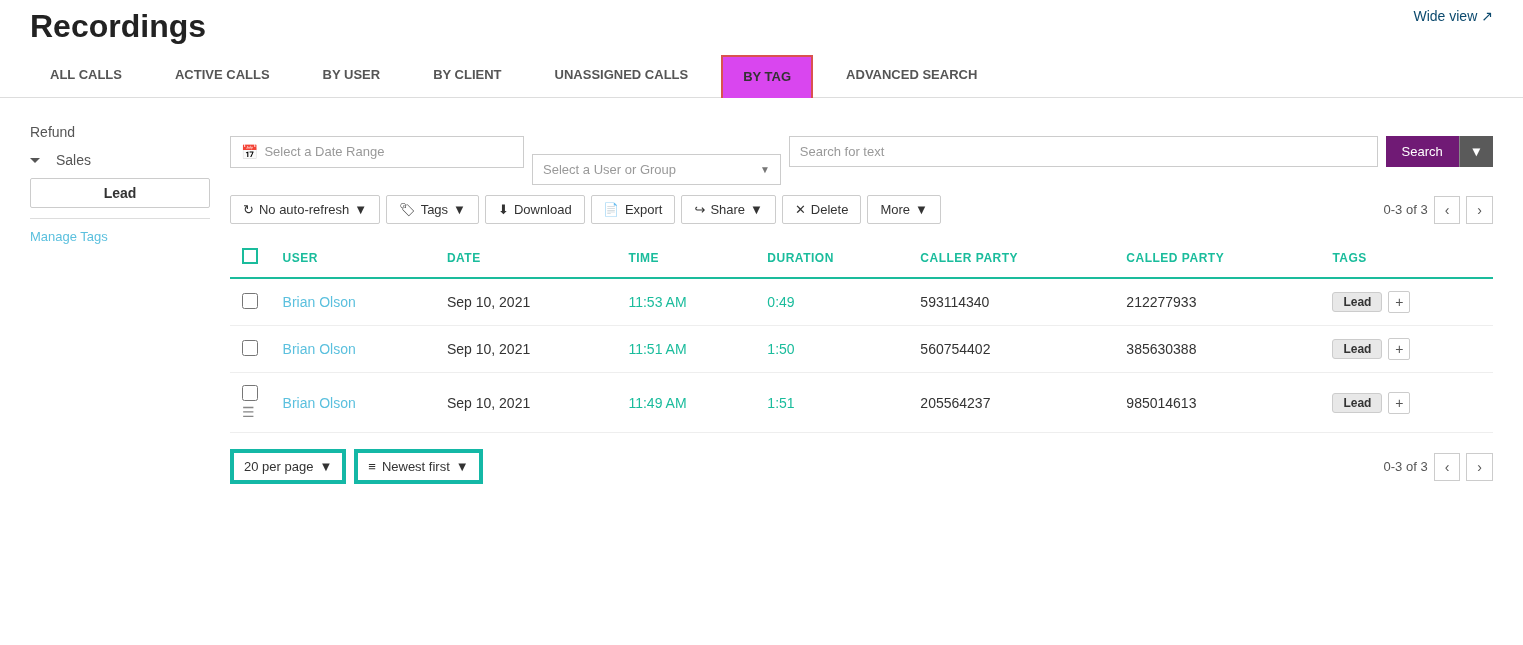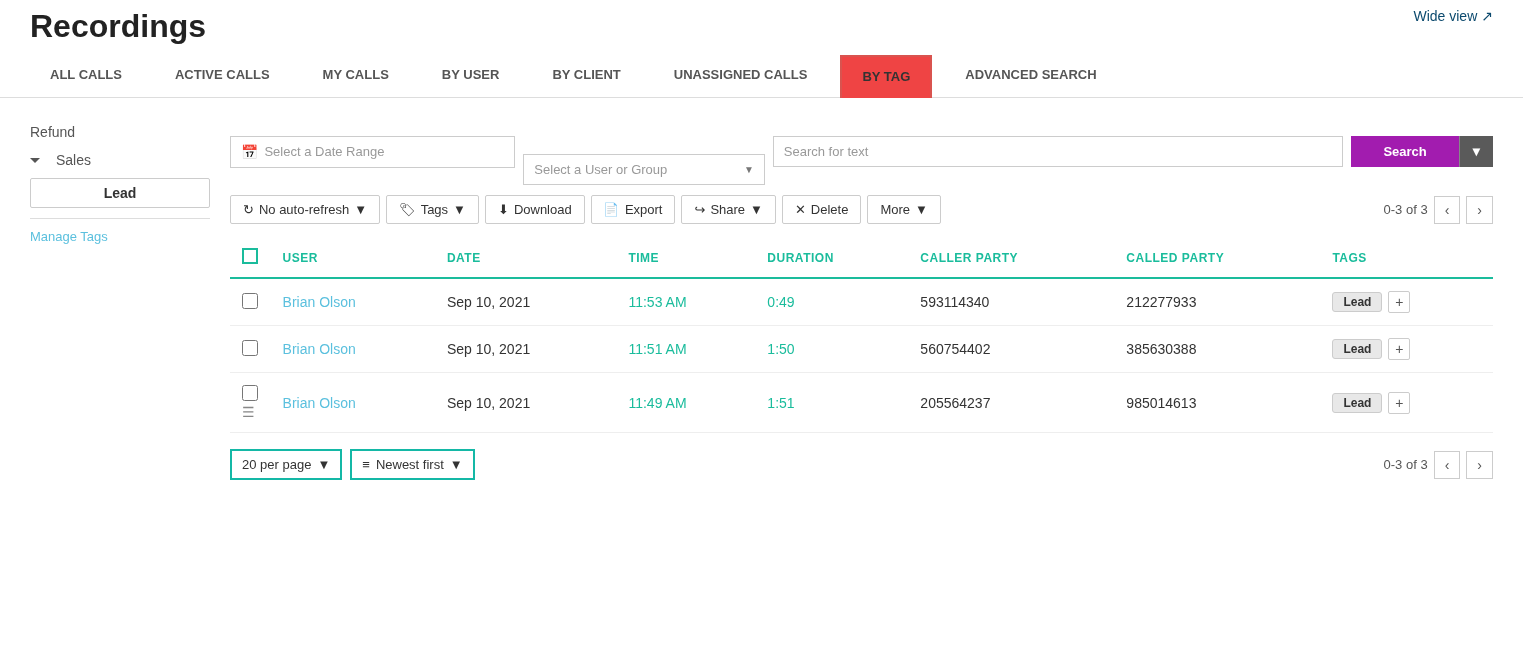--- a/index.html
+++ b/index.html
@@ -4,21 +4,21 @@
   <style>
     * { box-sizing: border-box; margin: 0; padding: 0; }
     body { font-family: Arial, sans-serif; background: #fff; color: #333; font-size: 14px; }
 
     .page-header { padding: 8px 30px 10px; display: flex; justify-content: space-between; align-items: flex-start; }
     .page-title { font-size: 32px; font-weight: bold; color: #222; }
     .wide-view { color: #0c4a6e; font-size: 14px; cursor: pointer; display: flex; align-items: center; gap: 4px; }
 
     .tabs-bar { border-bottom: 1px solid #ddd; padding: 0 30px; display: flex; gap: 13px; }
     .tab { padding: 12px 20px; font-size: 13px; font-weight: 600; color: #555; cursor: pointer; border-bottom: 3px solid transparent; text-decoration: none; white-space: nowrap; }
-    .tab.active { color: #333; border: 2px solid #d9534f; border-bottom: none; margin-bottom: -1px; background: #ef4444; }
+    .tab.active { color: #333; border: 2px solid #d9534f; border-bottom: none; margin-bottom: -1px; background: #d946ef; }
 
     .content-area { display: flex; padding: 20px 30px; gap: 20px; }
 
     .sidebar { width: 180px; flex-shrink: 0; }
     .sidebar-item { padding: 6px 0; cursor: pointer; color: #555; font-size: 14px; }
     .sidebar-item.group-header { display: flex; align-items: center; gap: 12px; font-weight: 500; }
     .sidebar-item.active { background: #fff; border: 1px solid #ccc; padding: 6px 10px; text-align: center; font-weight: 600; color: #333; border-radius: 2px; }
     .sidebar-divider { border: none; border-top: 1px solid #ddd; margin: 10px 0; }
     .sidebar-link { color: #5bc0de; cursor: pointer; font-size: 13px; }
     .caret { display: inline-block; width: 0; height: 0; border-left: 5px solid transparent; border-right: 5px solid transparent; border-top: 5px solid #555; vertical-align: middle; margin-right: 4px; }
@@ -27,21 +27,21 @@
 
     .filter-row { display: flex; gap: 8px; margin-bottom: 10px; align-items: center; }
     .filter-input { border: 1px solid #ccc; padding: 7px 10px; font-size: 13px; color: #999; background: #fff; display: flex; align-items: center; gap: 6px; cursor: pointer; }
     .filter-input.date-range { flex: 1.2; }
     .filter-input.user-group { flex: 1; margin-top: 36px; }
     .filter-input.search-text { flex: 2.5; color: #333; }
     .calendar-icon { color: #777; font-size: 14px; }
     .dropdown-arrow { color: #777; font-size: 10px; margin-left: auto; }
 
     .search-btn-group { display: flex; }
-    .search-btn { background: #a21caf; color: #fff; border: none; padding: 8px 32px; font-size: 13px; cursor: pointer; font-weight: 700; }
+    .search-btn { background: #701a75; color: #fff; border: none; padding: 8px 16px; font-size: 13px; cursor: pointer; font-weight: 400; }
     .search-btn-arrow { background: #5a5a5a; color: #fff; border: none; border-left: 1px solid #888; padding: 8px 10px; cursor: pointer; }
 
     .toolbar { display: flex; gap: 6px; margin-bottom: 14px; align-items: center; }
     .toolbar-btn { border: 1px solid #ccc; background: #fff; padding: 6px 12px; font-size: 13px; cursor: pointer; display: flex; align-items: center; gap: 5px; color: #333; border-radius: 2px; }
     .toolbar-btn .btn-icon { font-size: 13px; }
     .toolbar-count { margin-left: auto; color: #555; font-size: 13px; display: flex; align-items: center; gap: 6px; }
     .nav-btn { border: 1px solid #ccc; background: #fff; padding: 5px 10px; cursor: pointer; color: #555; font-size: 14px; }
 
     .table { width: 100%; border-collapse: collapse; }
     .table thead tr { border-bottom: 2px solid #1abc9c; }
@@ -53,40 +53,39 @@
     .checkbox-col { width: 30px; }
     input[type="checkbox"] { width: 16px; height: 16px; cursor: pointer; }
     .select-all-checkbox { width: 16px; height: 16px; border: 2px solid #1abc9c; appearance: none; cursor: pointer; display: inline-block; }
 
     .tag-badge { background: #e8e8e8; border: 1px solid #ccc; padding: 2px 10px; font-size: 12px; font-weight: 600; border-radius: 3px; color: #333; }
     .add-tag-btn { border: 1px solid #ccc; background: #fff; width: 22px; height: 22px; cursor: pointer; font-size: 14px; color: #555; display: inline-flex; align-items: center; justify-content: center; border-radius: 2px; margin-left: 6px; }
 
     .row-icon { color: #888; font-size: 14px; margin-right: 4px; }
 
     .footer-bar { display: flex; gap: 8px; align-items: center; margin-top: 16px; }
-    .select-dropdown { border: 2px solid #14b8a6; padding: 6px 10px; font-size: 13px; background: #fff; cursor: pointer; display: flex; align-items: center; gap: 6px; }
+    .select-dropdown { border: 4px solid #14b8a6; padding: 6px 10px; font-size: 13px; background: #fff; cursor: pointer; display: flex; align-items: center; gap: 6px; }
     .footer-count { margin-left: auto; color: #555; font-size: 13px; display: flex; align-items: center; gap: 6px; }
 
     .tags-td { display: flex; align-items: center; }
   </style>
 </head>
 <body>
 
 <div class="page-header">
   <h1 class="page-title">Recordings</h1>
   <span class="wide-view">
     <span>Wide view</span>
     <span>↗</span>
   </span>
 </div>
 
 <div class="tabs-bar">
   <div id="tab-all-calls" class="tab">ALL CALLS</div>
   <div id="tab-active-calls" class="tab">ACTIVE CALLS</div>
-  <div id="tab-my-calls" class="tab">MY CALLS</div>
   <div id="tab-by-user" class="tab">BY USER</div>
   <div id="tab-by-client" class="tab">BY CLIENT</div>
   <div id="tab-unassigned-calls" class="tab">UNASSIGNED CALLS</div>
   <div id="tab-by-tag" class="tab active">BY TAG</div>
   <div id="tab-advanced-search" class="tab">ADVANCED SEARCH</div>
 </div>
 
 <div class="content-area">
 
   <div class="sidebar">

